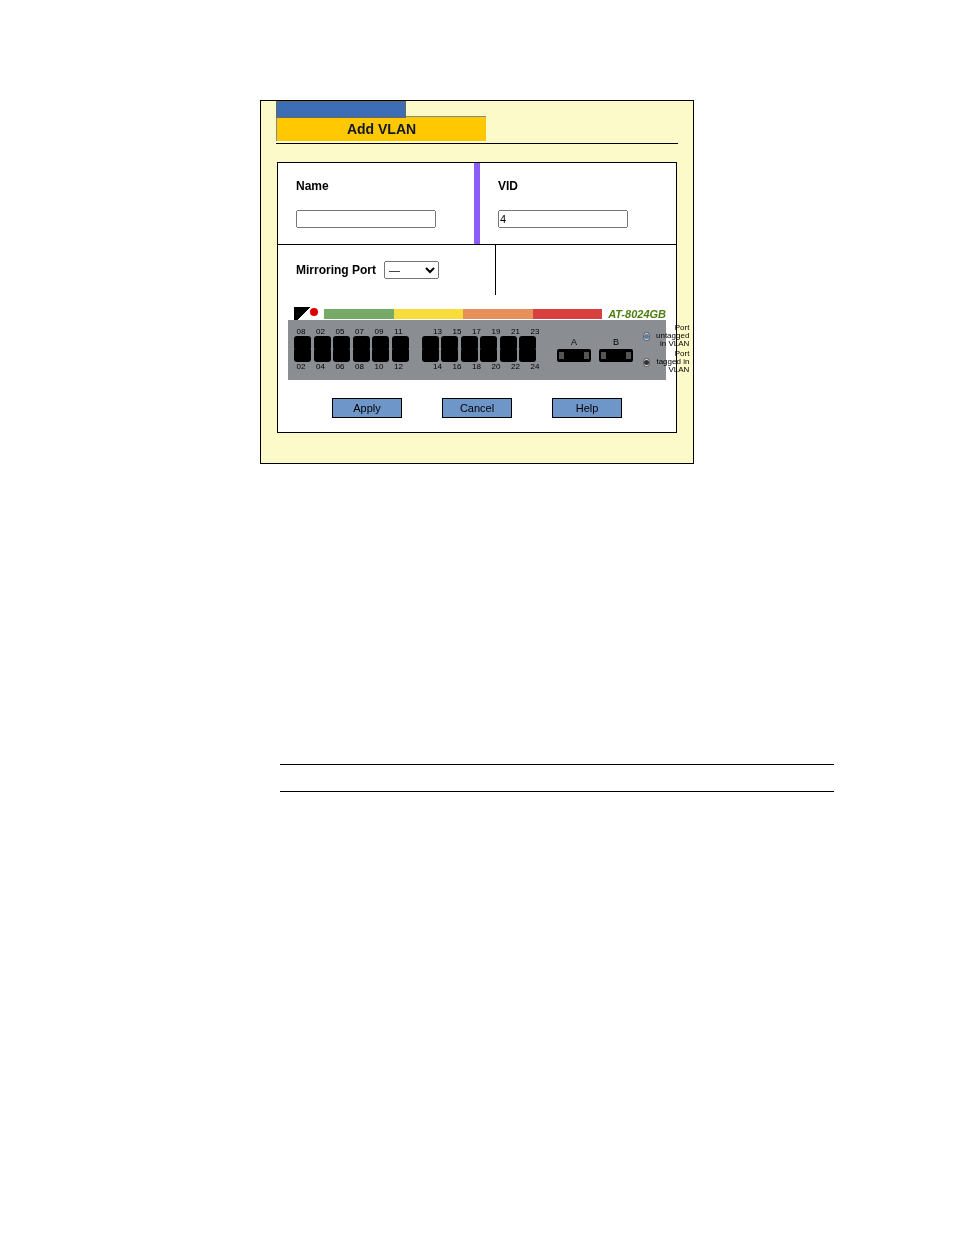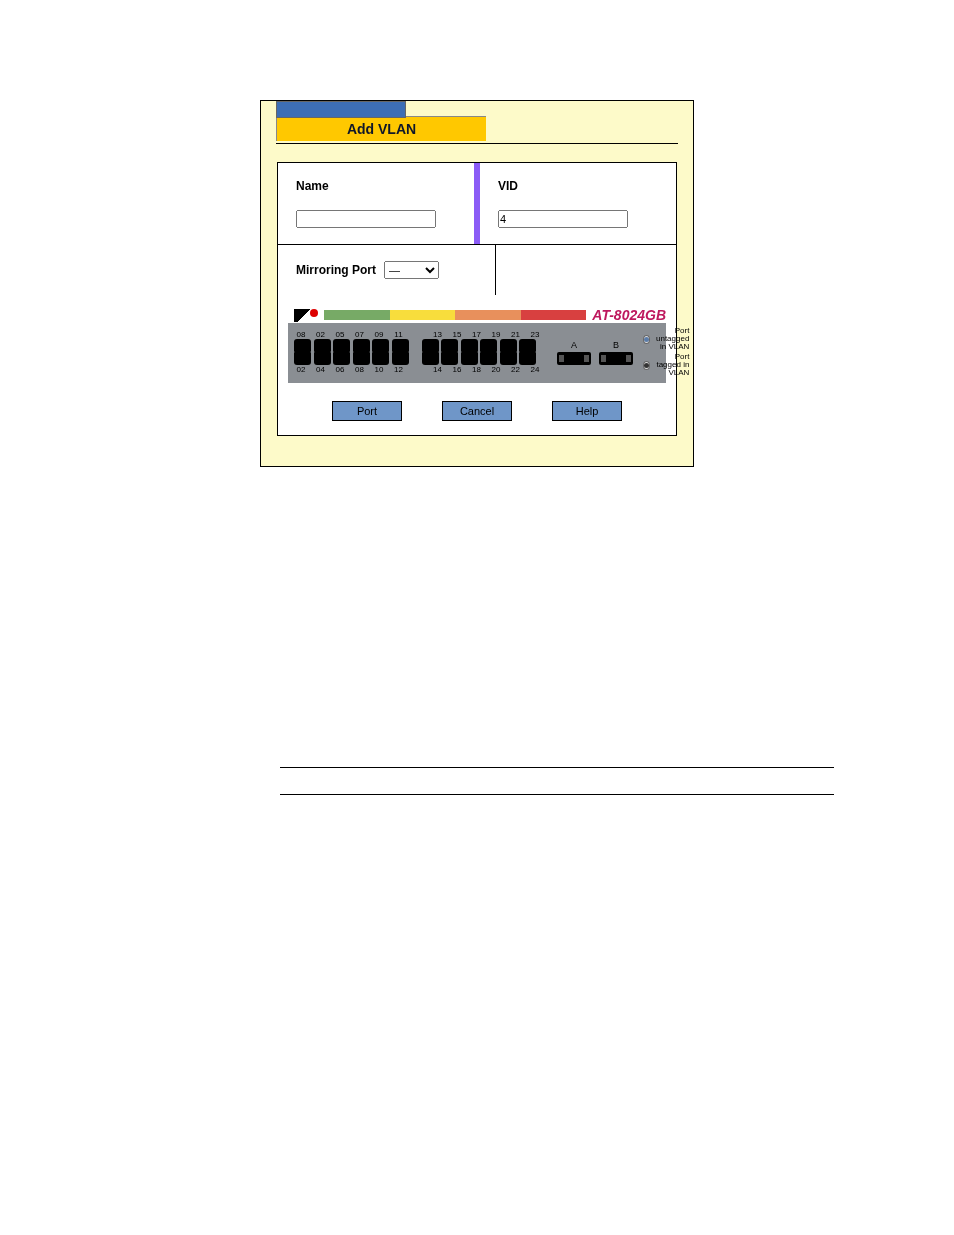--- a/index.html
+++ b/index.html
@@ -53,21 +53,21 @@
     .stripe div:nth-child(3){flex:1;background:#e8905c;}
     .stripe div:nth-child(4){flex:1;background:#d84040;}
     .model-row { display:flex; align-items:center; }
     .logo-tri {
       width:20px;height:13px;
       background: linear-gradient(135deg,#000 50%, transparent 50%);
       margin-left:6px;
     }
     .logo-dot{width:8px;height:8px;background:#d00;border-radius:50%;margin-left:-4px;margin-top:-4px;}
     .model-label{
-      margin-left:auto;font-weight:bold;font-style:italic;font-size:14px;color:#be185d;
+      margin-left:auto;font-weight:bold;font-style:italic;font-size:11px;color:#4d7c0f;
     }
     .chassis {
       background:#8a8e93; padding: 4px 6px 6px 6px;
       display:flex; align-items:center;
     }
     .port-bank { display:flex; flex-direction:column; }
     .plabels-top, .plabels-bot { display:flex; gap:5.5px; font-size:8px; color:#000; }
     .plabels-top span,.plabels-bot span{width:14px;text-align:center;}
     .plabels-gap{width:6px;}
     .port-rows{display:flex;flex-direction:column;gap:0;}
@@ -227,21 +227,21 @@
             </div>
             <div class="legend-row">
               <div class="rad unsel"></div>
               <span>Port tagged in VLAN</span>
             </div>
           </div>
         </div>
       </div>
 
       <div class="button-row">
-        <div class="btn">Port</div>
+        <div class="btn">Apply</div>
         <div class="btn">Cancel</div>
         <div class="btn">Help</div>
       </div>
     </div>
   </div>
 
   <div class="hr-line"></div>
   <div class="hr-line2"></div>
 </div>
 

